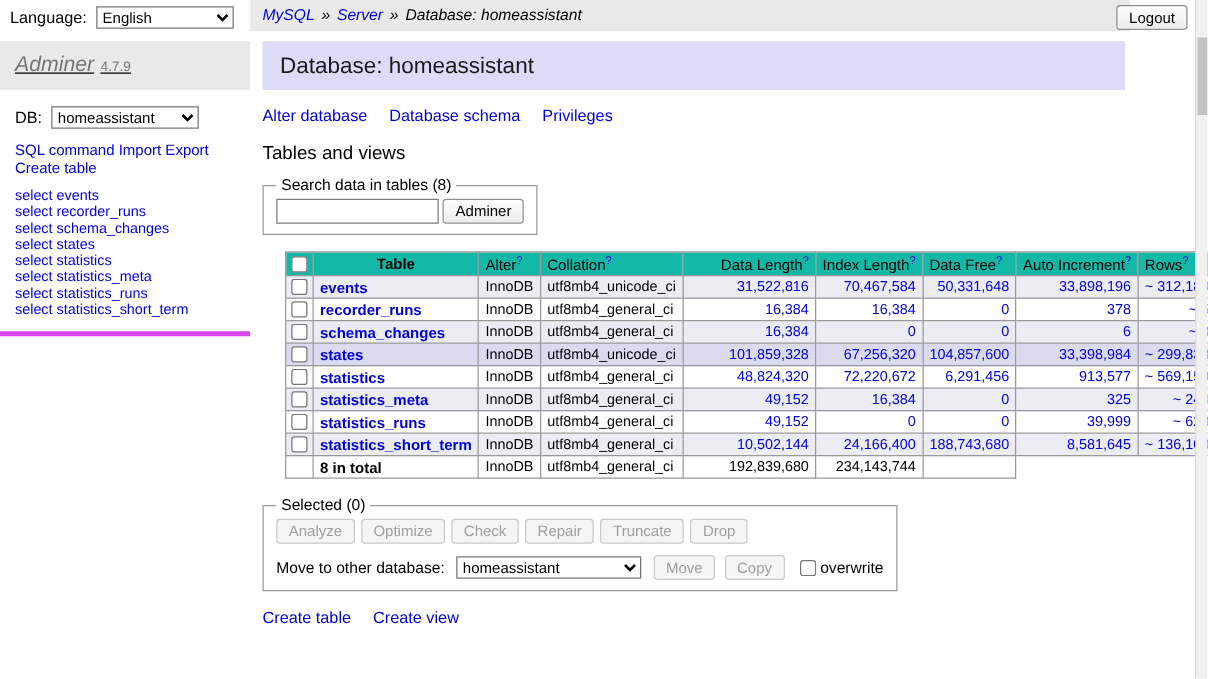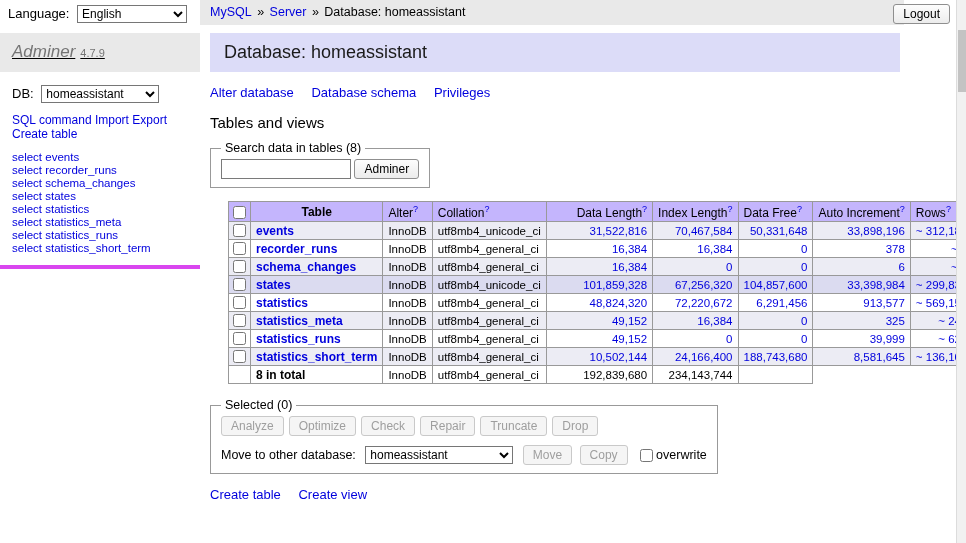--- a/index.html
+++ b/index.html
@@ -11,20 +11,21 @@
   }
   a { color: #0000dd; text-decoration: none; cursor: pointer; }
 
   
   #language-bar { position: absolute; top: 5px; left: 8px; font-size: 13px; }
   #language-select { width: 110px; margin-left: 4px; }
   #breadcrumb {
     position: absolute; top: 0; left: 200px; width: 704px; height: 25px;
     background: #e9e9e9; font-size: 12.5px; line-height: 25px; padding-left: 10px;
     white-space: nowrap;
+    font-style: italic;
   }
   #breadcrumb .sep { color: #000; margin: 0 2px; }
   #logout-button { position: absolute; top: 4px; right: 16px; }
 
   button {
     font-family: inherit; font-size: 12px; padding: 2px 9px; color: #000;
     background: linear-gradient(#fdfdfd, #ececec); border: 1px solid #8f8f8f; border-radius: 3px;
   }
   button:disabled { color: #9e9e9e; background: #f5f5f5; border-color: #c9c9c9; }
   select { font-family: inherit; font-size: 12px; background: #fff; }
@@ -53,21 +54,21 @@
   .links { margin: 13px 0 12px; font-size: 13px; }
   .links a { margin-right: 14px; }
   #main h3 { margin: 14px 0 8px; font-size: 15px; font-weight: normal; color: #000; }
 
   fieldset { display: inline-block; border: 1px solid #999; margin: 2px 0 0; padding: 4px 10px 8px; font-size: 12.5px; background: #fff; }
   legend { padding: 0 4px; font-size: 12.5px; }
   #search-input { width: 130px; }
 
   #tables-table { border-collapse: collapse; margin: 13px 0 0 18px; font-size: 11.5px; }
   #tables-table th, #tables-table td { border: 1px solid #999; padding: 1px 5px; height: 18px; vertical-align: middle; }
-  #tables-table thead th { background: #c4b5fd; font-weight: normal; text-align: left; white-space: nowrap; font-size: 12px; }
+  #tables-table thead th { background: #14b8a6; font-weight: normal; text-align: left; white-space: nowrap; font-size: 12px; }
   #tables-table thead th.col-first { font-weight: bold; text-align: center; }
   #tables-table sup a { font-size: 9px; color: #0000dd; }
   #tables-table .check-cell { text-align: center; width: 22px; padding: 0 4px; }
   #tables-table th.name-cell { text-align: left; font-weight: bold; white-space: nowrap; font-size: 12px; }
   #tables-table td.num { text-align: right; white-space: nowrap; }
   #tables-table tr.odd th, #tables-table tr.odd td { background: #ececf4; }
   #tables-table tr.hovered th, #tables-table tr.hovered td { background: #dbdbf0; }
   #header-row th:nth-child(2)  { min-width: 104px; }
   #header-row th:nth-child(3)  { min-width: 46px; }
   #header-row th:nth-child(4)  { min-width: 92px; }

